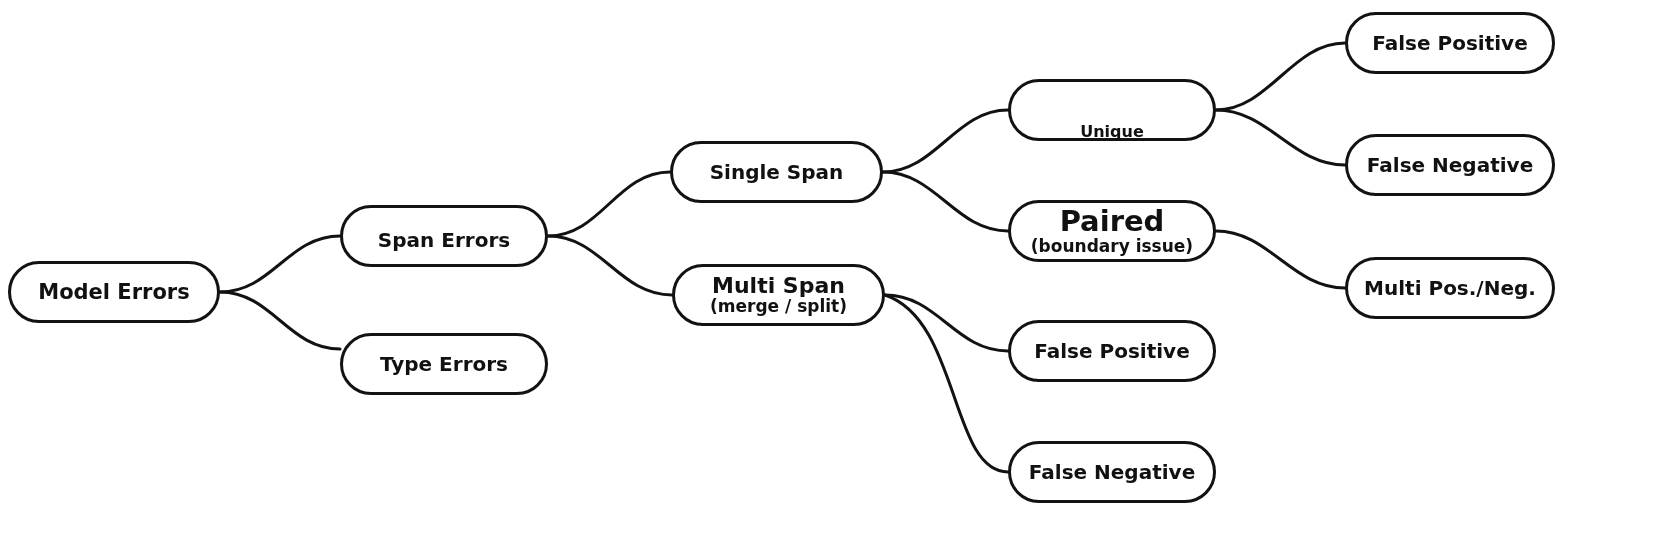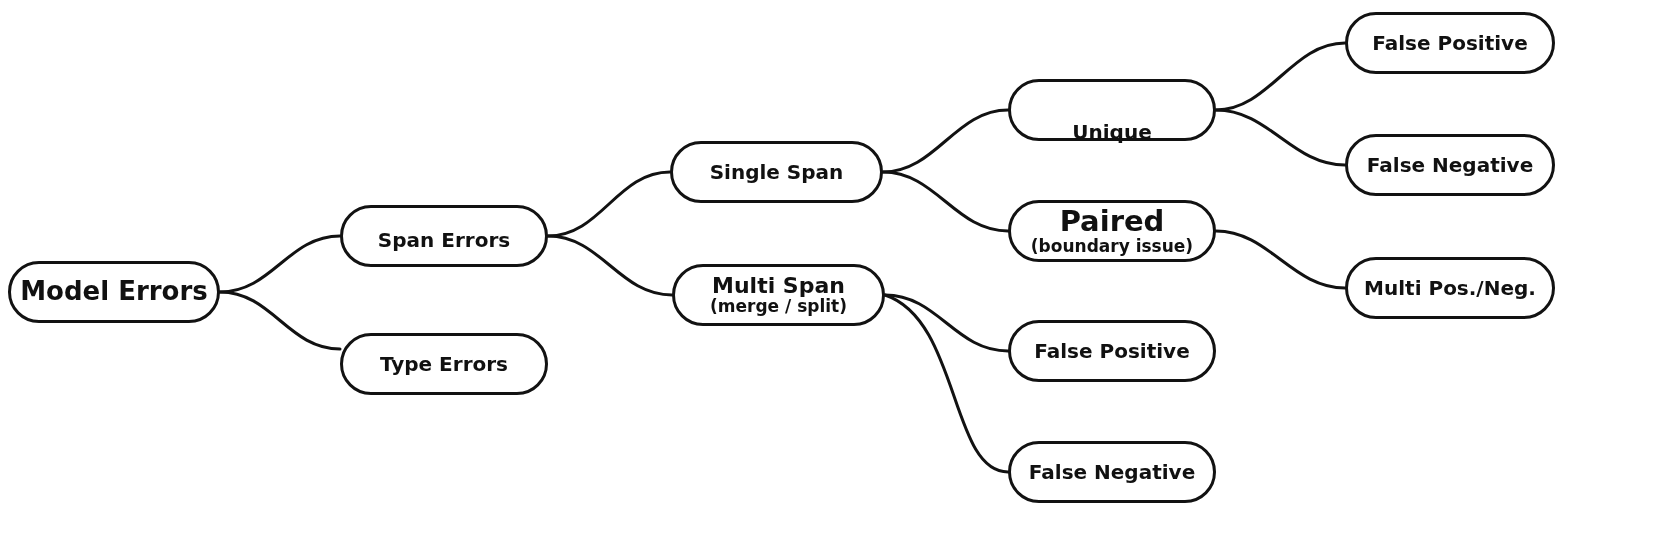--- a/index.html
+++ b/index.html
@@ -60,37 +60,37 @@
       <path d="M 883 172 C 936 172, 955 231, 1008 231" fill="none" stroke="#121212" stroke-width="3" stroke-linecap="round"></path>
       <path d="M 885 295 C 938 295, 955 351, 1008 351" fill="none" stroke="#121212" stroke-width="3" stroke-linecap="round"></path>
       <path d="M 885 295 C 960 320, 950 472, 1008 472" fill="none" stroke="#121212" stroke-width="3" stroke-linecap="round"></path>
       <path d="M 1216 110 C 1269 110, 1292 43, 1345 43" fill="none" stroke="#121212" stroke-width="3" stroke-linecap="round"></path>
       <path d="M 1216 110 C 1269 110, 1292 165, 1345 165" fill="none" stroke="#121212" stroke-width="3" stroke-linecap="round"></path>
       <path d="M 1216 231 C 1269 231, 1292 288, 1345 288" fill="none" stroke="#121212" stroke-width="3" stroke-linecap="round"></path>
     </svg>
 
   <div id="node-layer">
       <div class="node" style="left: 8px; top: 261px; width: 212px; height: 62px; border-radius: 31px; background: rgb(255, 255, 255); border-color: rgb(18, 18, 18); color: rgb(17, 17, 17);">
-        <div class="title" style="font-size: 26px;">Model Errors</div>
+        <div class="title" style="font-size: 21px;">Model Errors</div>
       </div>
       <div class="node" style="left: 340px; top: 205px; width: 208px; height: 62px; border-radius: 31px; background: rgb(255, 255, 255); border-color: rgb(18, 18, 18); color: rgb(17, 17, 17);">
         <div class="title" style="font-size: 20px; margin-top: 9px;">Span Errors</div>
       </div>
       <div class="node" style="left: 340px; top: 318px; width: 208px; height: 62px; border-radius: 31px; background: rgb(255, 255, 255); border-color: rgb(18, 18, 18); color: rgb(17, 17, 17); margin-top: 15px;">
         <div class="title" style="font-size: 20px;">Type Errors</div>
       </div>
       <div class="node" style="left: 670px; top: 141px; width: 213px; height: 62px; border-radius: 31px; background: rgb(255, 255, 255); border-color: rgb(18, 18, 18); color: rgb(17, 17, 17);">
         <div class="title" style="font-size: 20px;">Single Span</div>
       </div>
       <div class="node" style="left: 672px; top: 264px; width: 213px; height: 62px; border-radius: 31px; background: rgb(255, 255, 255); border-color: rgb(18, 18, 18); color: rgb(17, 17, 17);">
         <div class="title" style="font-size: 22px;">Multi Span</div>
         <div class="sub" style="font-size: 17px;">(merge / split)</div>
       </div>
       <div class="node" style="left: 1008px; top: 79px; width: 208px; height: 62px; border-radius: 31px; background: rgb(255, 255, 255); border-color: rgb(18, 18, 18); color: rgb(17, 17, 17);">
-        <div class="title" style="font-size: 20px; margin-top: 44px;">Unique</div>
+        <div class="title" style="font-size: 16px; margin-top: 44px;">Unique</div>
       </div>
       <div class="node" style="left: 1008px; top: 200px; width: 208px; height: 62px; border-radius: 31px; background: rgb(255, 255, 255); border-color: rgb(18, 18, 18); color: rgb(17, 17, 17);">
         <div class="title" style="font-size: 29px;">Paired</div>
         <div class="sub" style="font-size: 17px;">(boundary issue)</div>
       </div>
       <div class="node" style="left: 1008px; top: 320px; width: 208px; height: 62px; border-radius: 31px; background: rgb(255, 255, 255); border-color: rgb(18, 18, 18); color: rgb(17, 17, 17);">
         <div class="title" style="font-size: 20px;">False Positive</div>
       </div>
       <div class="node" style="left: 1008px; top: 441px; width: 208px; height: 62px; border-radius: 31px; background: rgb(255, 255, 255); border-color: rgb(18, 18, 18); color: rgb(17, 17, 17);">
         <div class="title" style="font-size: 20px;">False Negative</div>

